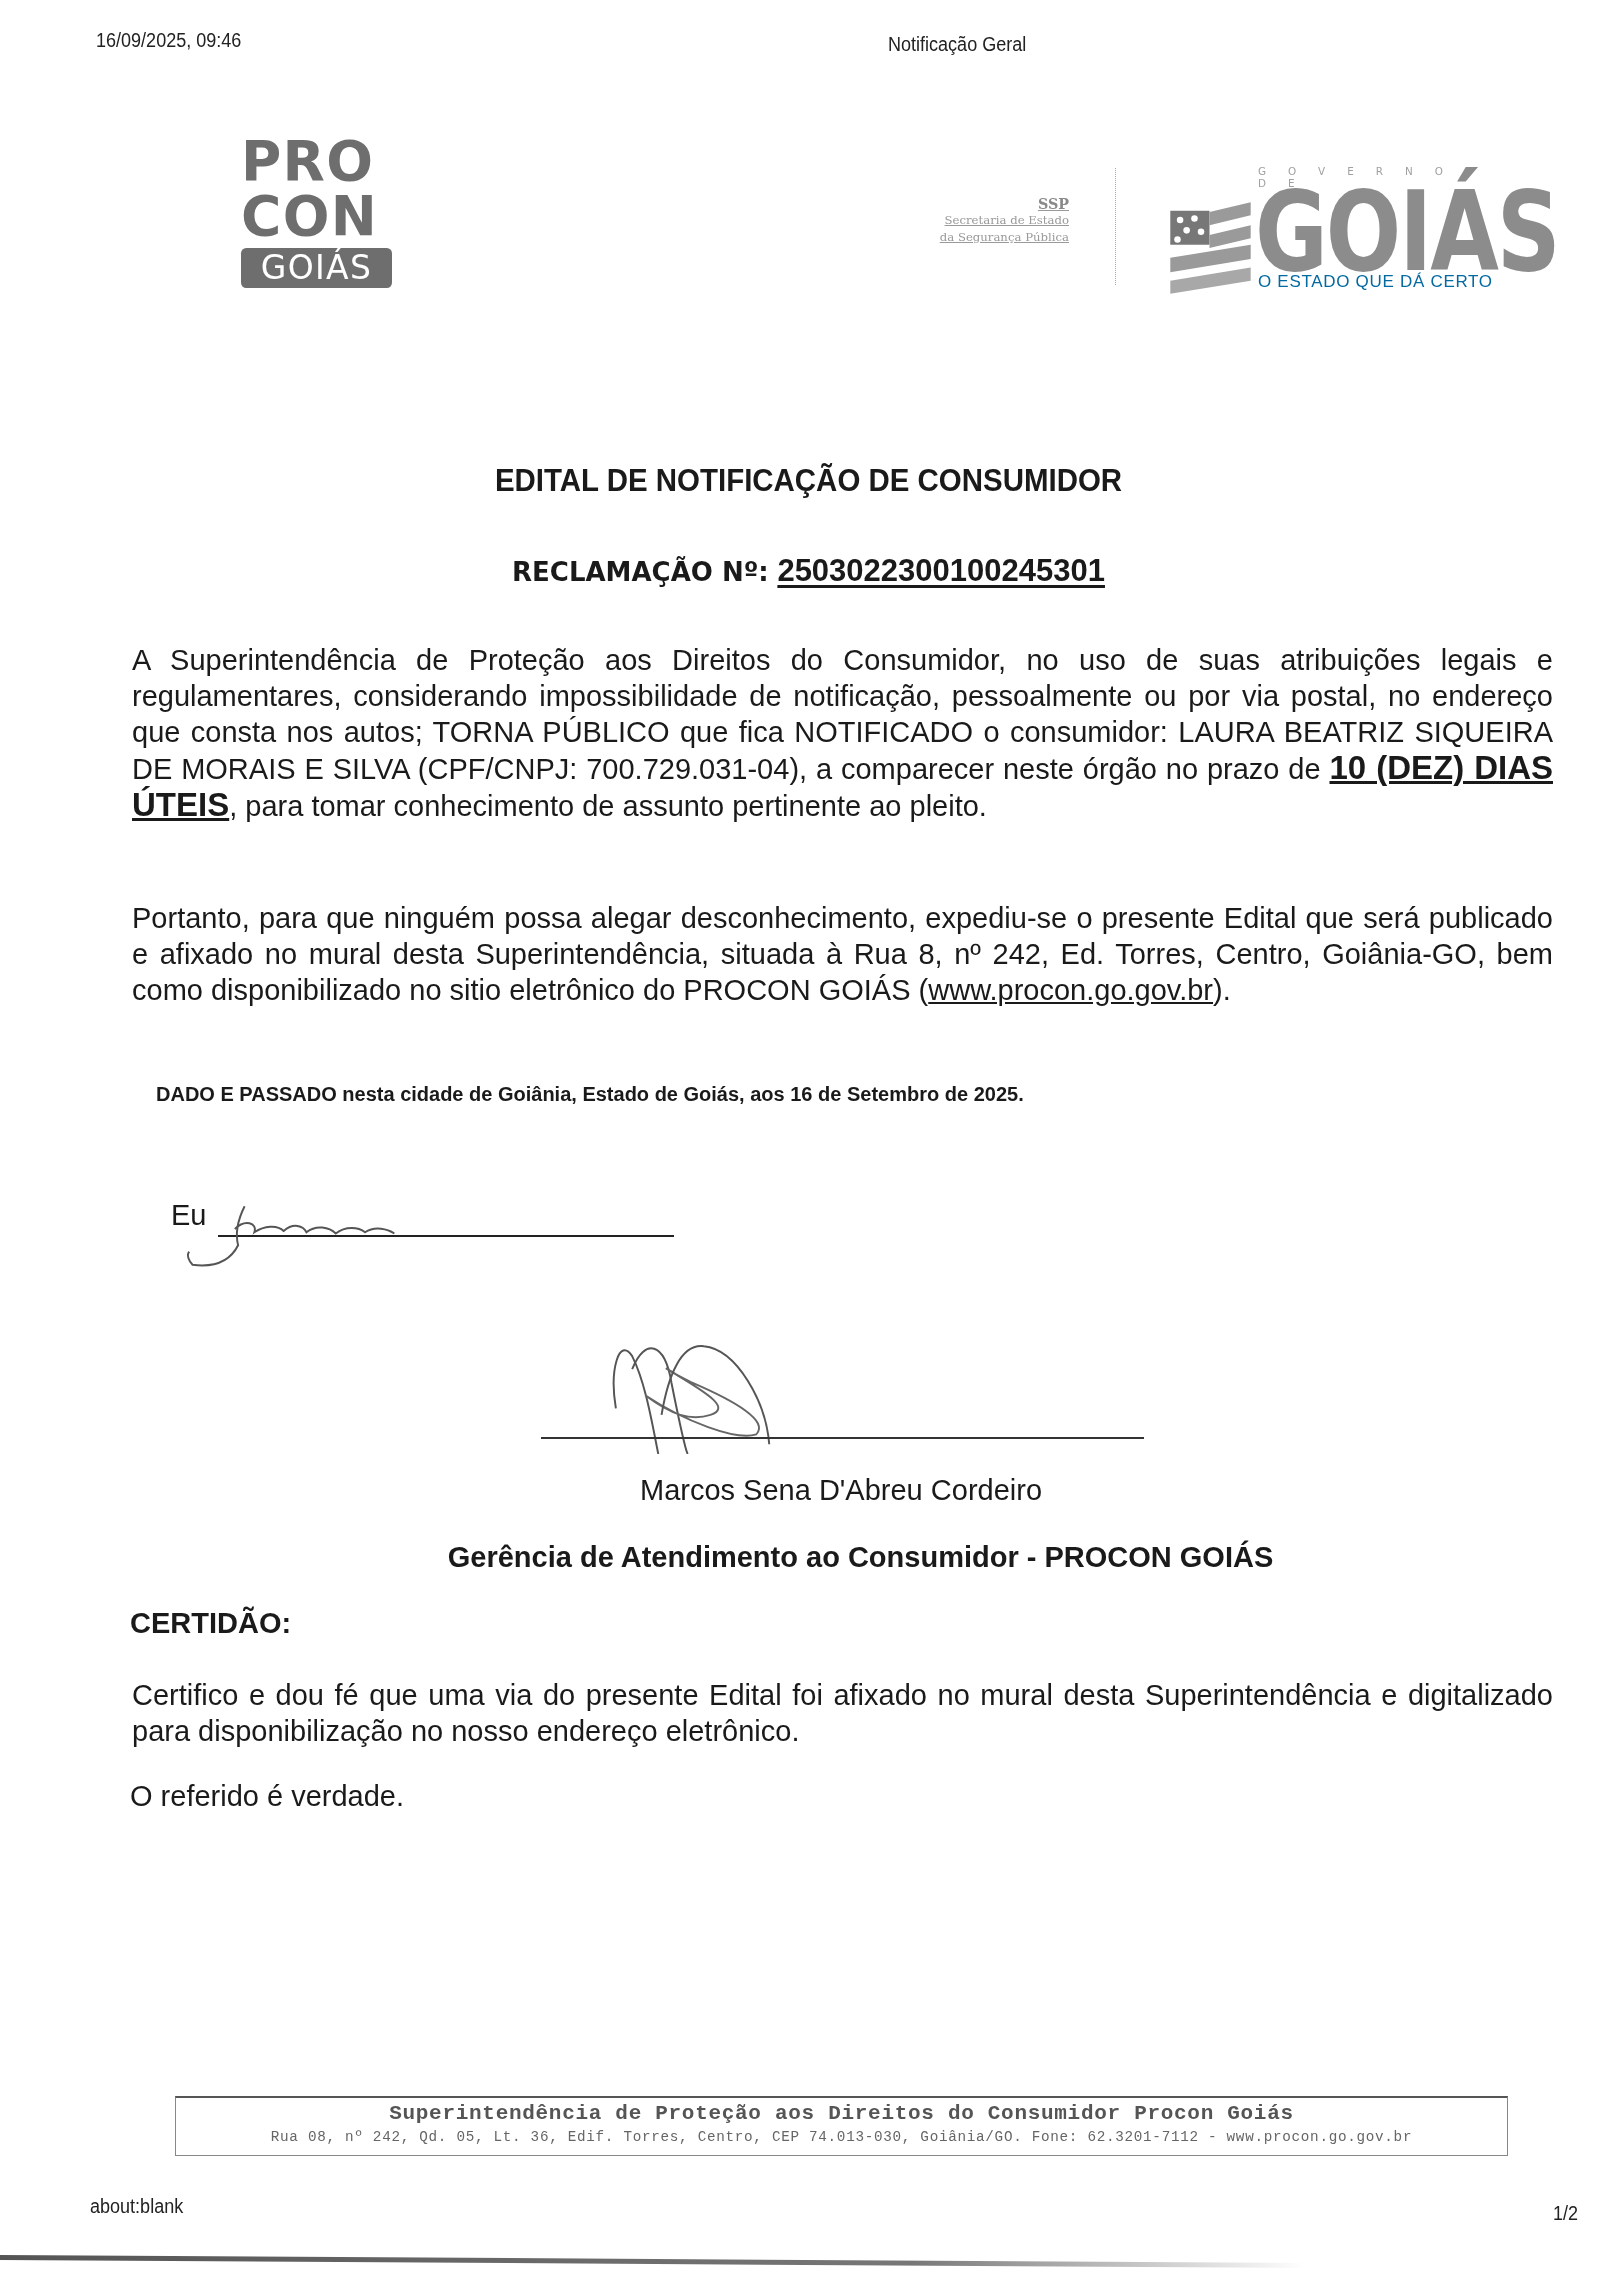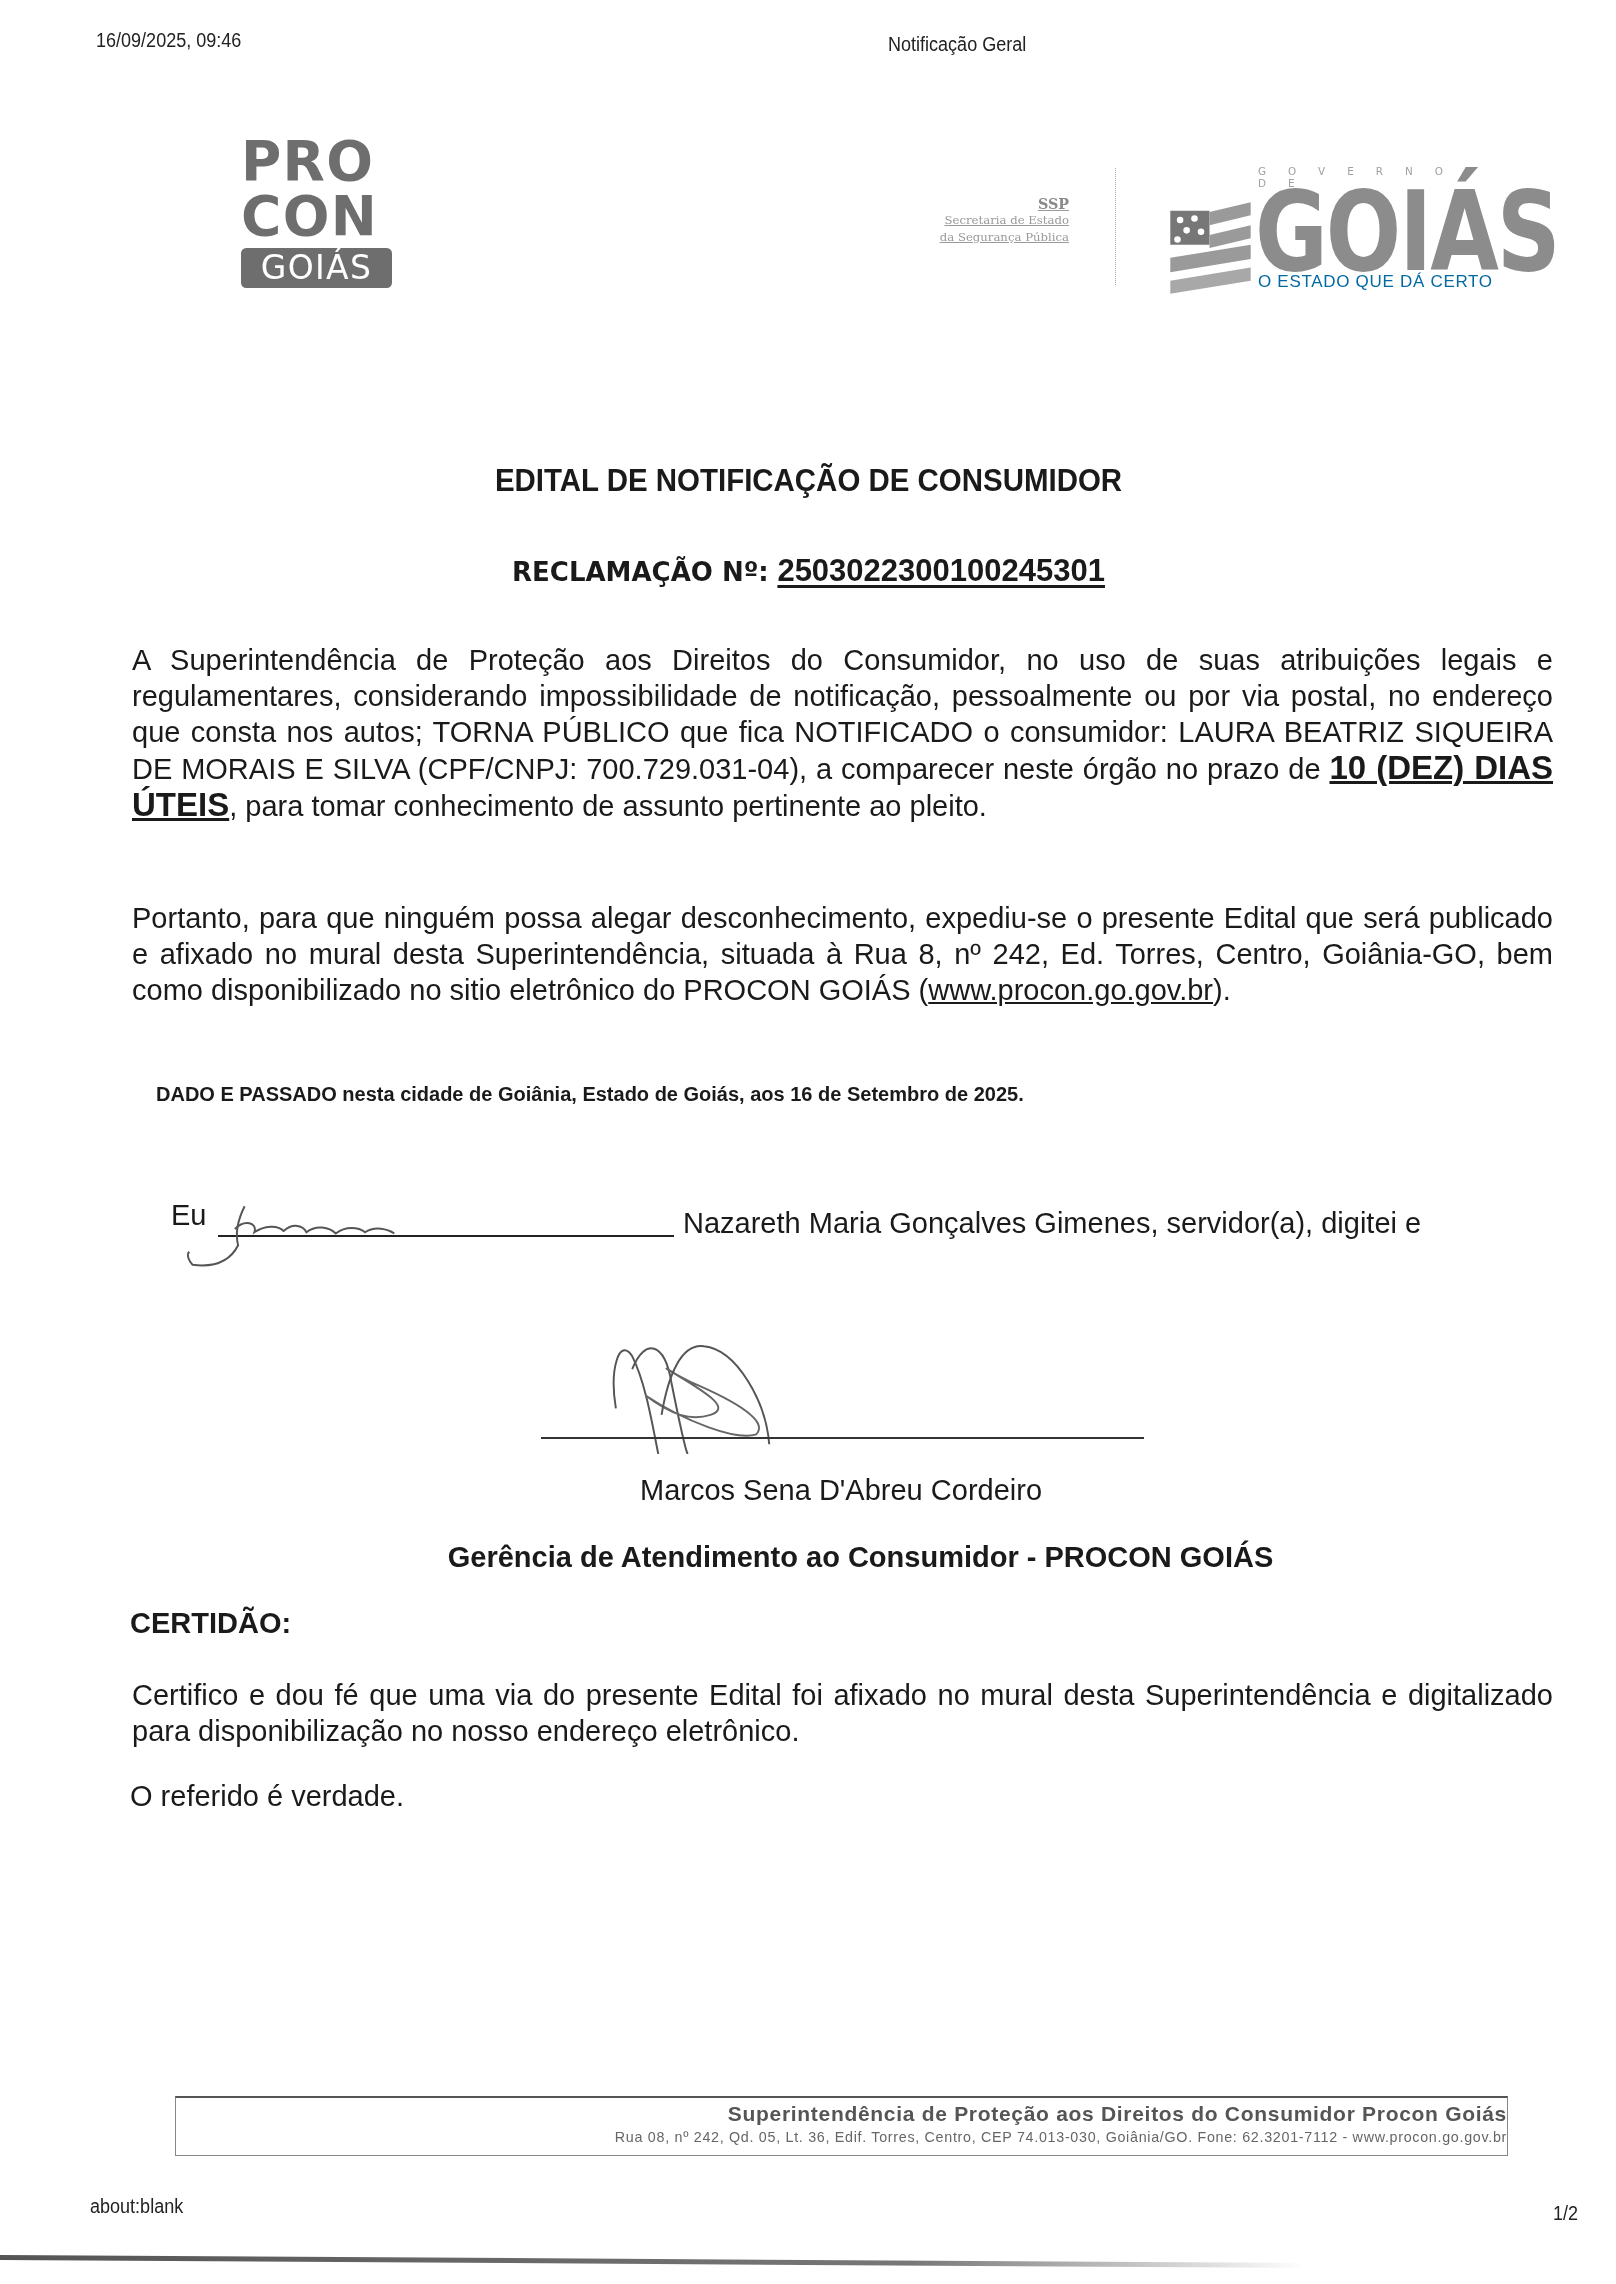--- a/index.html
+++ b/index.html
@@ -38,21 +38,21 @@
   .eu-sig { left: 173px; top: 1193px; width: 306px; height: 85px; }
   .servidor { left: 683px; top: 1205px; font-size: 29px; line-height: 37px; }
   .servidor .l2 { display: block; padding-left: 85px; }
   .sig2 { left: 606px; top: 1330px; width: 209px; height: 124px; }
   .sig2-line { left: 541px; top: 1437px; width: 603px; height: 0; border-top: 2.6px solid #333; }
   .signer { left: 0; width: 1682px; top: 1474px; text-align: center; font-size: 29px; }
   .gerencia { left: 0; width: 1721px; top: 1541px; text-align: center; font-size: 29px; font-weight: bold; }
   .certidao { left: 130px; top: 1607px; font-size: 29px; font-weight: bold; }
   .p3 { top: 1677px; }
   .verdade { left: 130px; top: 1780px; font-size: 29px; }
-  .footer-box { left: 175px; top: 2096px; width: 1331px; height: 57px; border: 1.3px solid #888; border-top: 2px solid #555; font-family: Liberation Sans, sans-serif; text-align: right; color: #666; }
+  .footer-box { left: 175px; top: 2096px; width: 1331px; height: 57px; border: 1.3px solid #888; border-top: 2px solid #555; font-family: Liberation Mono, monospace; text-align: center; color: #666; }
   .footer-title { font-size: 21px; line-height: 25px; margin-top: 2.6px; color: #555; font-weight: bold; letter-spacing: 0.7px; }
   .footer-addr { font-size: 14.3px; line-height: 22px; letter-spacing: 0.7px; }
   .bottom-left { left: 90px; top: 2195px; font-size: 19.6px; }
   .bottom-right { left: 1553px; top: 2202px; font-size: 19.6px; }
   .scan-edge { left: 0; top: 2255px; width: 1304px; height: 5.2px; background: linear-gradient(90deg, #555 0%, #777 70%, rgba(120,120,120,0) 100%); transform: rotate(0.35deg); transform-origin: left top; }
 </style>
 </head>
 <body>
 
 <div class="abs hdr-text" style="left:96px; top:29px;">16/09/2025, 09:46</div>
@@ -107,21 +107,20 @@
   <span>DADO E PASSADO</span><span> nesta cidade de Goiânia, Estado de Goiás, aos 16 de Setembro de 2025.</span>
 </div>
 
 <div class="abs eu-line">Eu</div>
 <div class="abs eu-sig-line"></div>
 <svg class="abs eu-sig" viewBox="0 0 470 130">
   <path d="M110 20 C100 40, 95 60, 100 80 C90 100, 70 115, 30 110 C25 105, 20 95, 25 90" fill="none" stroke="#555" stroke-width="3"></path>
   <path d="M95 55 C110 40, 130 45, 125 60 C140 50, 160 48, 170 58 C185 45, 200 50, 205 60 C220 48, 240 52, 250 62 C265 50, 285 52, 295 60 C310 50, 330 55, 340 62" fill="none" stroke="#555" stroke-width="3"></path>
 </svg>
 <div class="abs servidor">
-  <span>Nazareth Maria Gonçalves Gimenes, servidor(a), digitei e</span>
 </div>
 
 <svg class="abs sig2" viewBox="0 0 320 190">
   <path d="M15 120 C5 60, 20 10, 40 40 C60 80, 70 140, 80 190" fill="none" stroke="#555" stroke-width="3"></path>
   <path d="M40 60 C60 10, 90 20, 100 80 C110 130, 120 180, 125 190" fill="none" stroke="#555" stroke-width="3"></path>
   <path d="M60 100 C120 140, 200 170, 230 160 C250 140, 200 110, 130 80 C90 60, 80 50, 110 70 C160 100, 190 120, 160 130 C130 140, 100 130, 60 100" fill="none" stroke="#666" stroke-width="3"></path>
   <path d="M85 130 C95 70, 115 20, 150 25 C200 30, 245 110, 250 175" fill="none" stroke="#555" stroke-width="3"></path>
 </svg>
 <div class="abs sig2-line"></div>
 <div class="abs signer">Marcos Sena D'Abreu Cordeiro</div>

